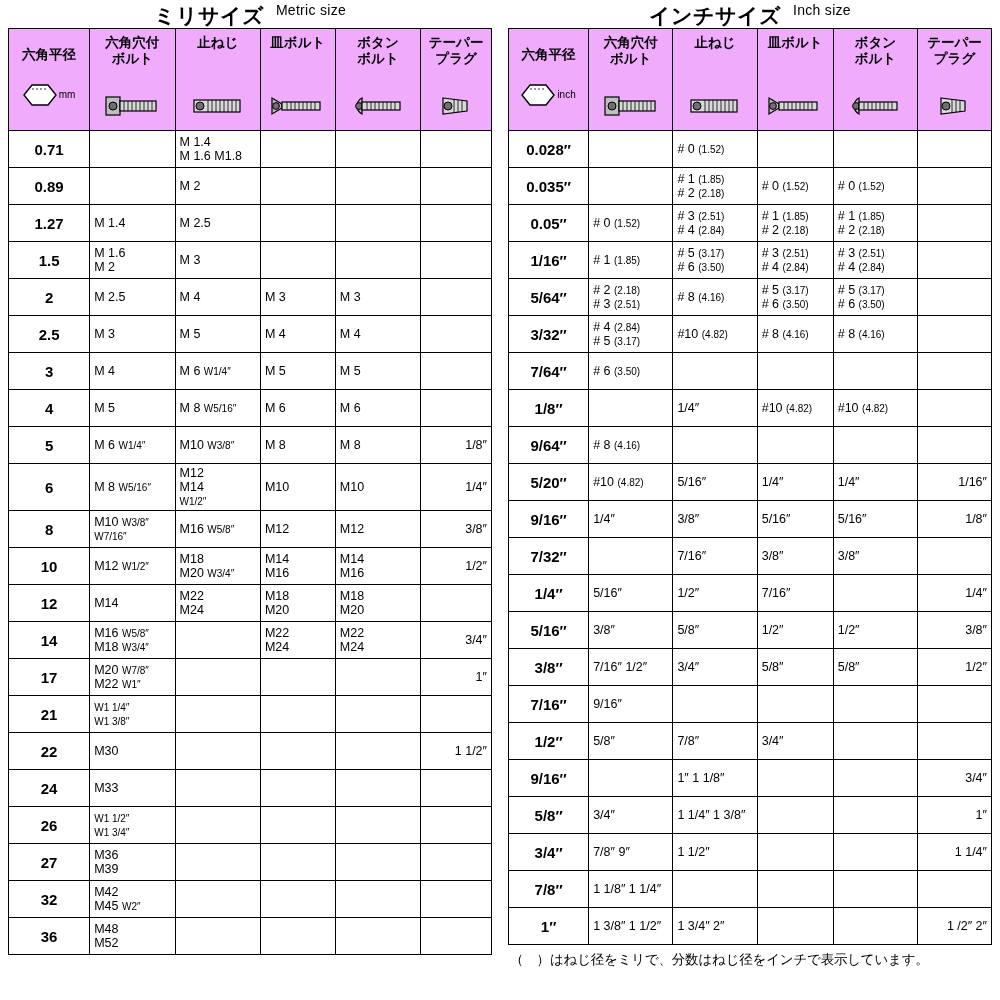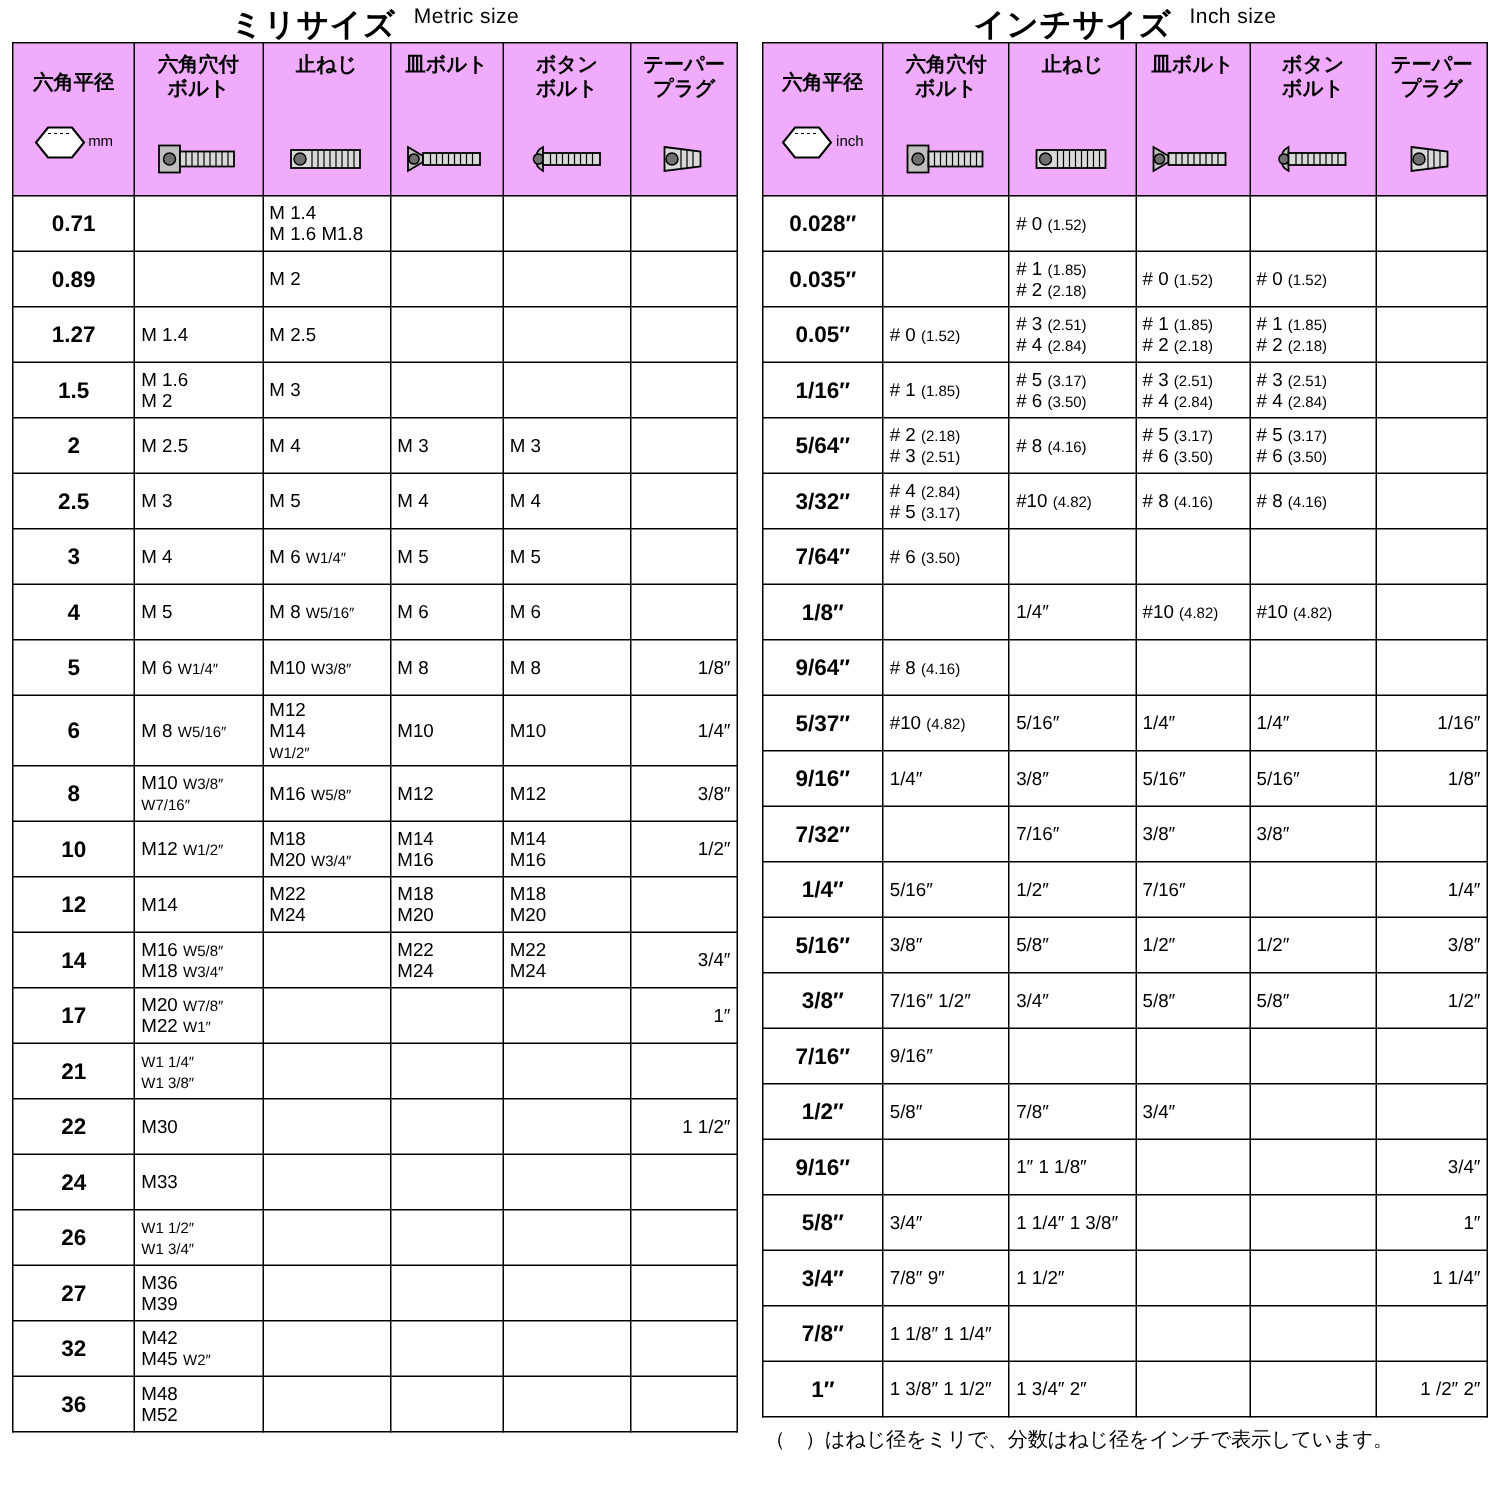--- a/index.html
+++ b/index.html
@@ -868,21 +868,21 @@
               <td class="c-size">9/64″</td>
               <td class="cell">
                 <span class="ln"># 8 <span class="sub">(4.16)</span></span>
               </td>
               <td class="cell"></td>
               <td class="cell"></td>
               <td class="cell"></td>
               <td class="cell right"></td>
             </tr>
             <tr>
-              <td class="c-size">5/37″</td>
+              <td class="c-size">5/20″</td>
               <td class="cell">
                 <span class="ln">#10 <span class="sub">(4.82)</span></span>
               </td>
               <td class="cell">
                 <span class="ln">5/16″</span>
               </td>
               <td class="cell">
                 <span class="ln">1/4″</span>
               </td>
               <td class="cell">

